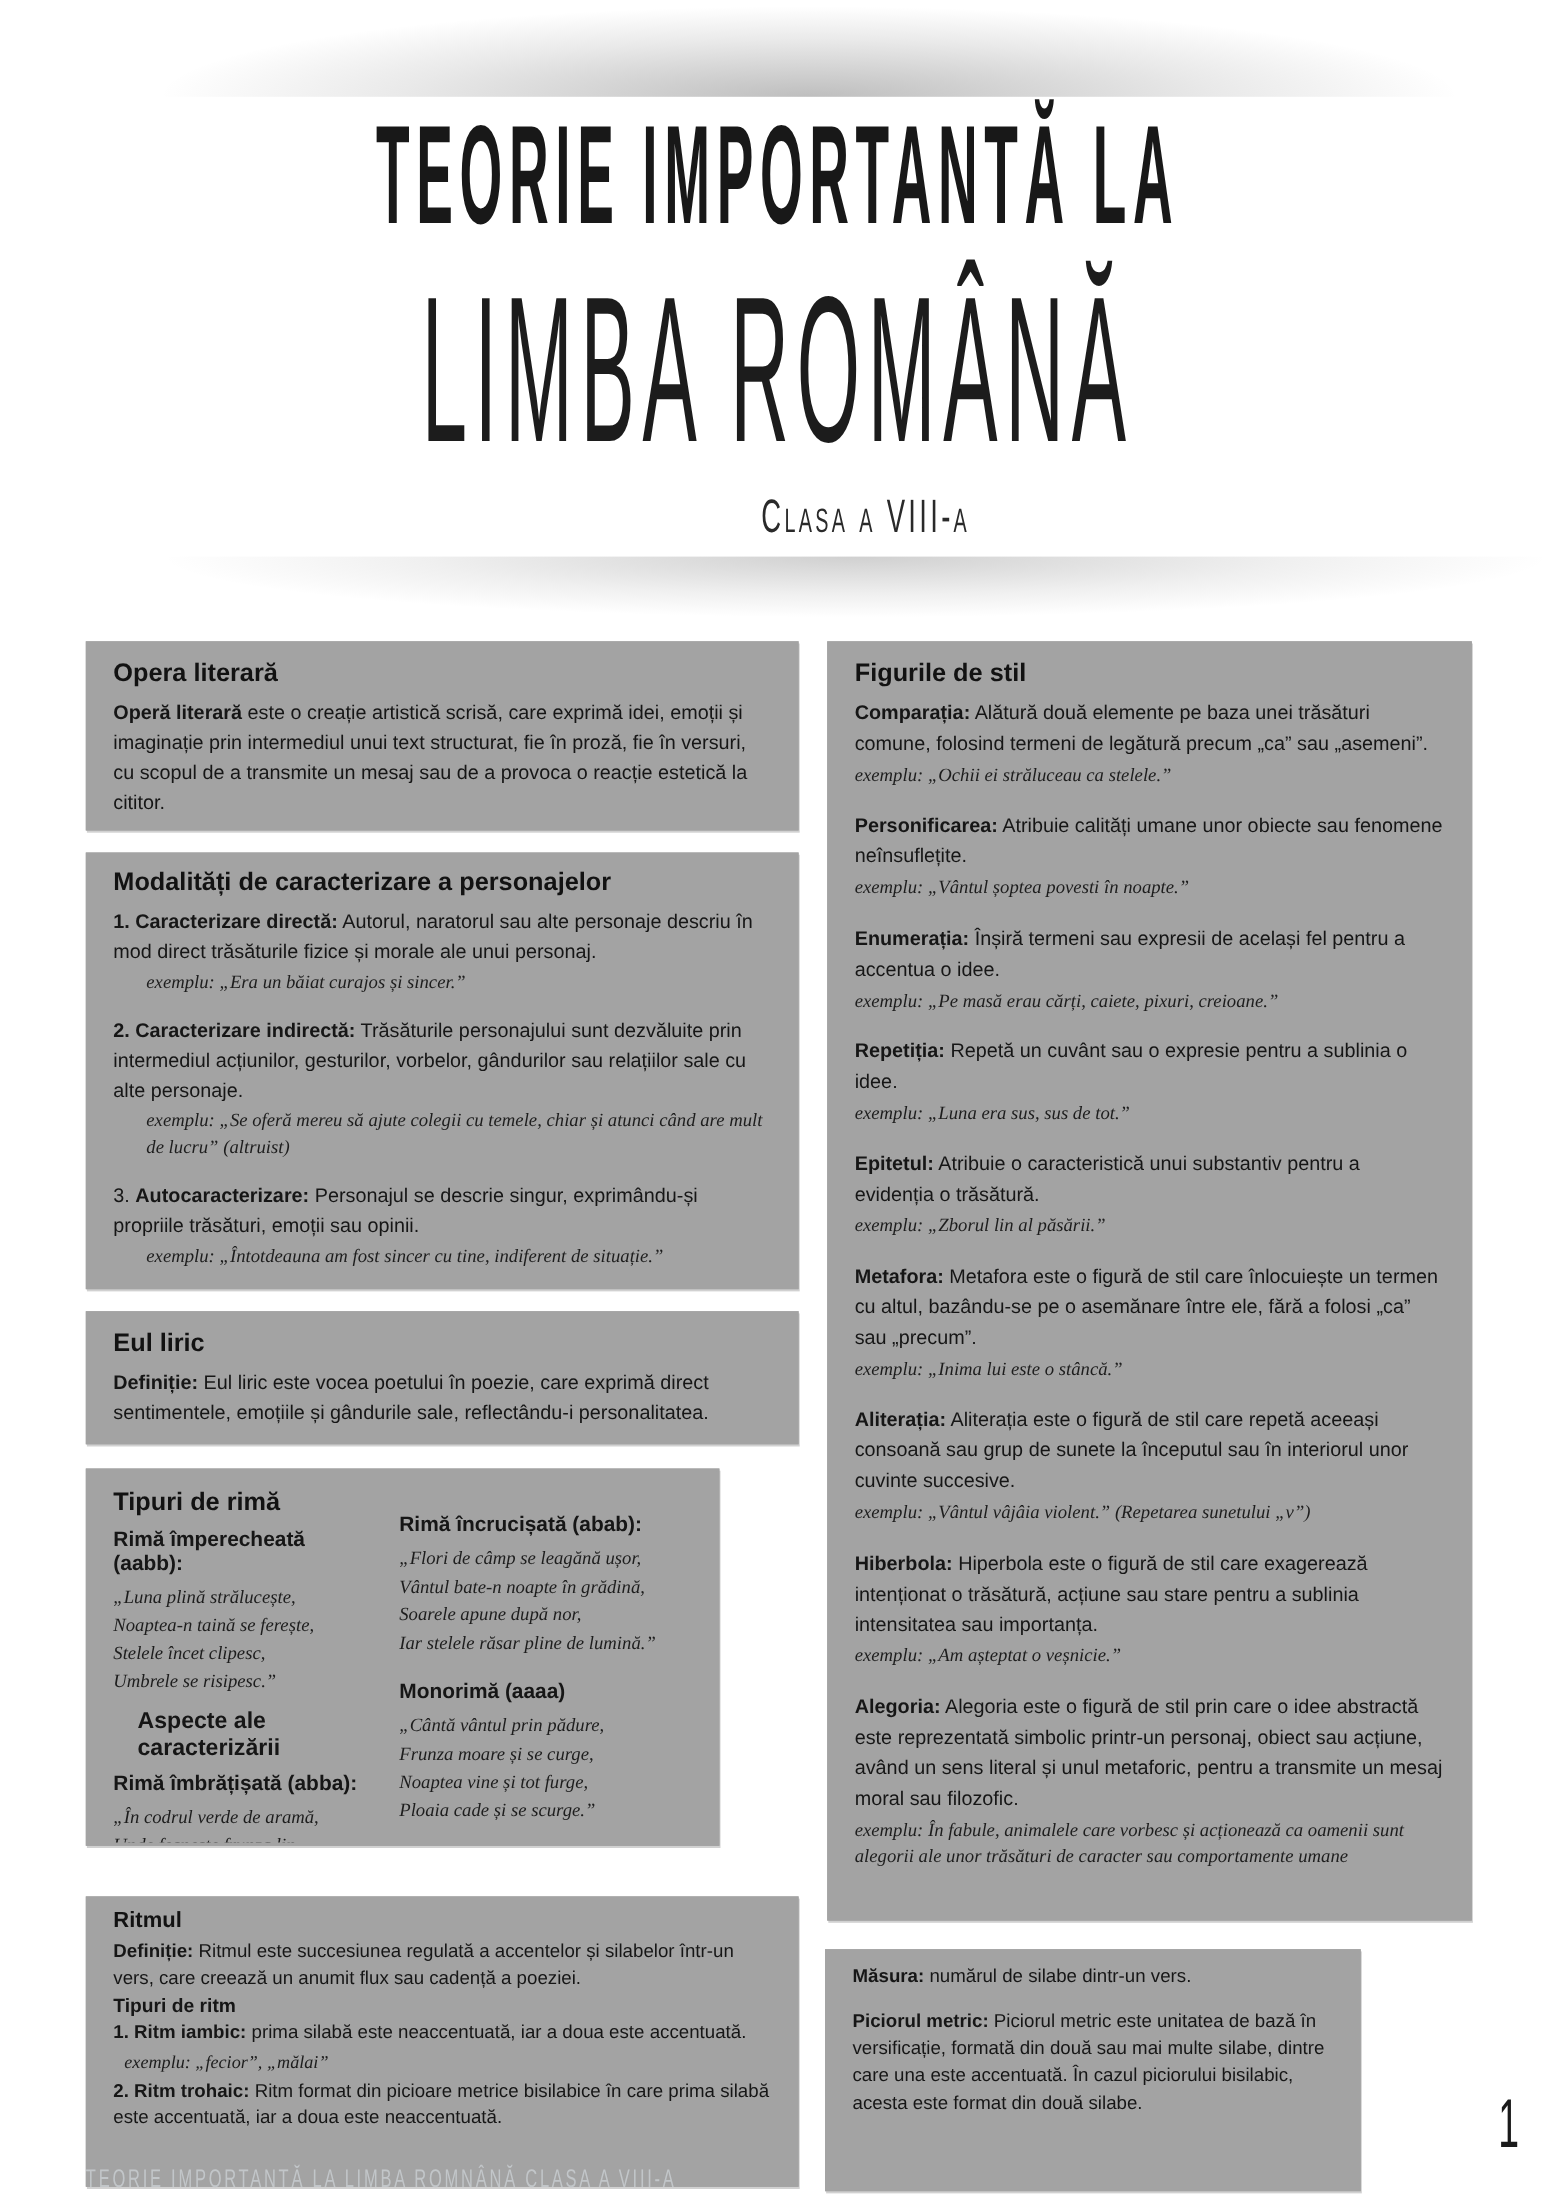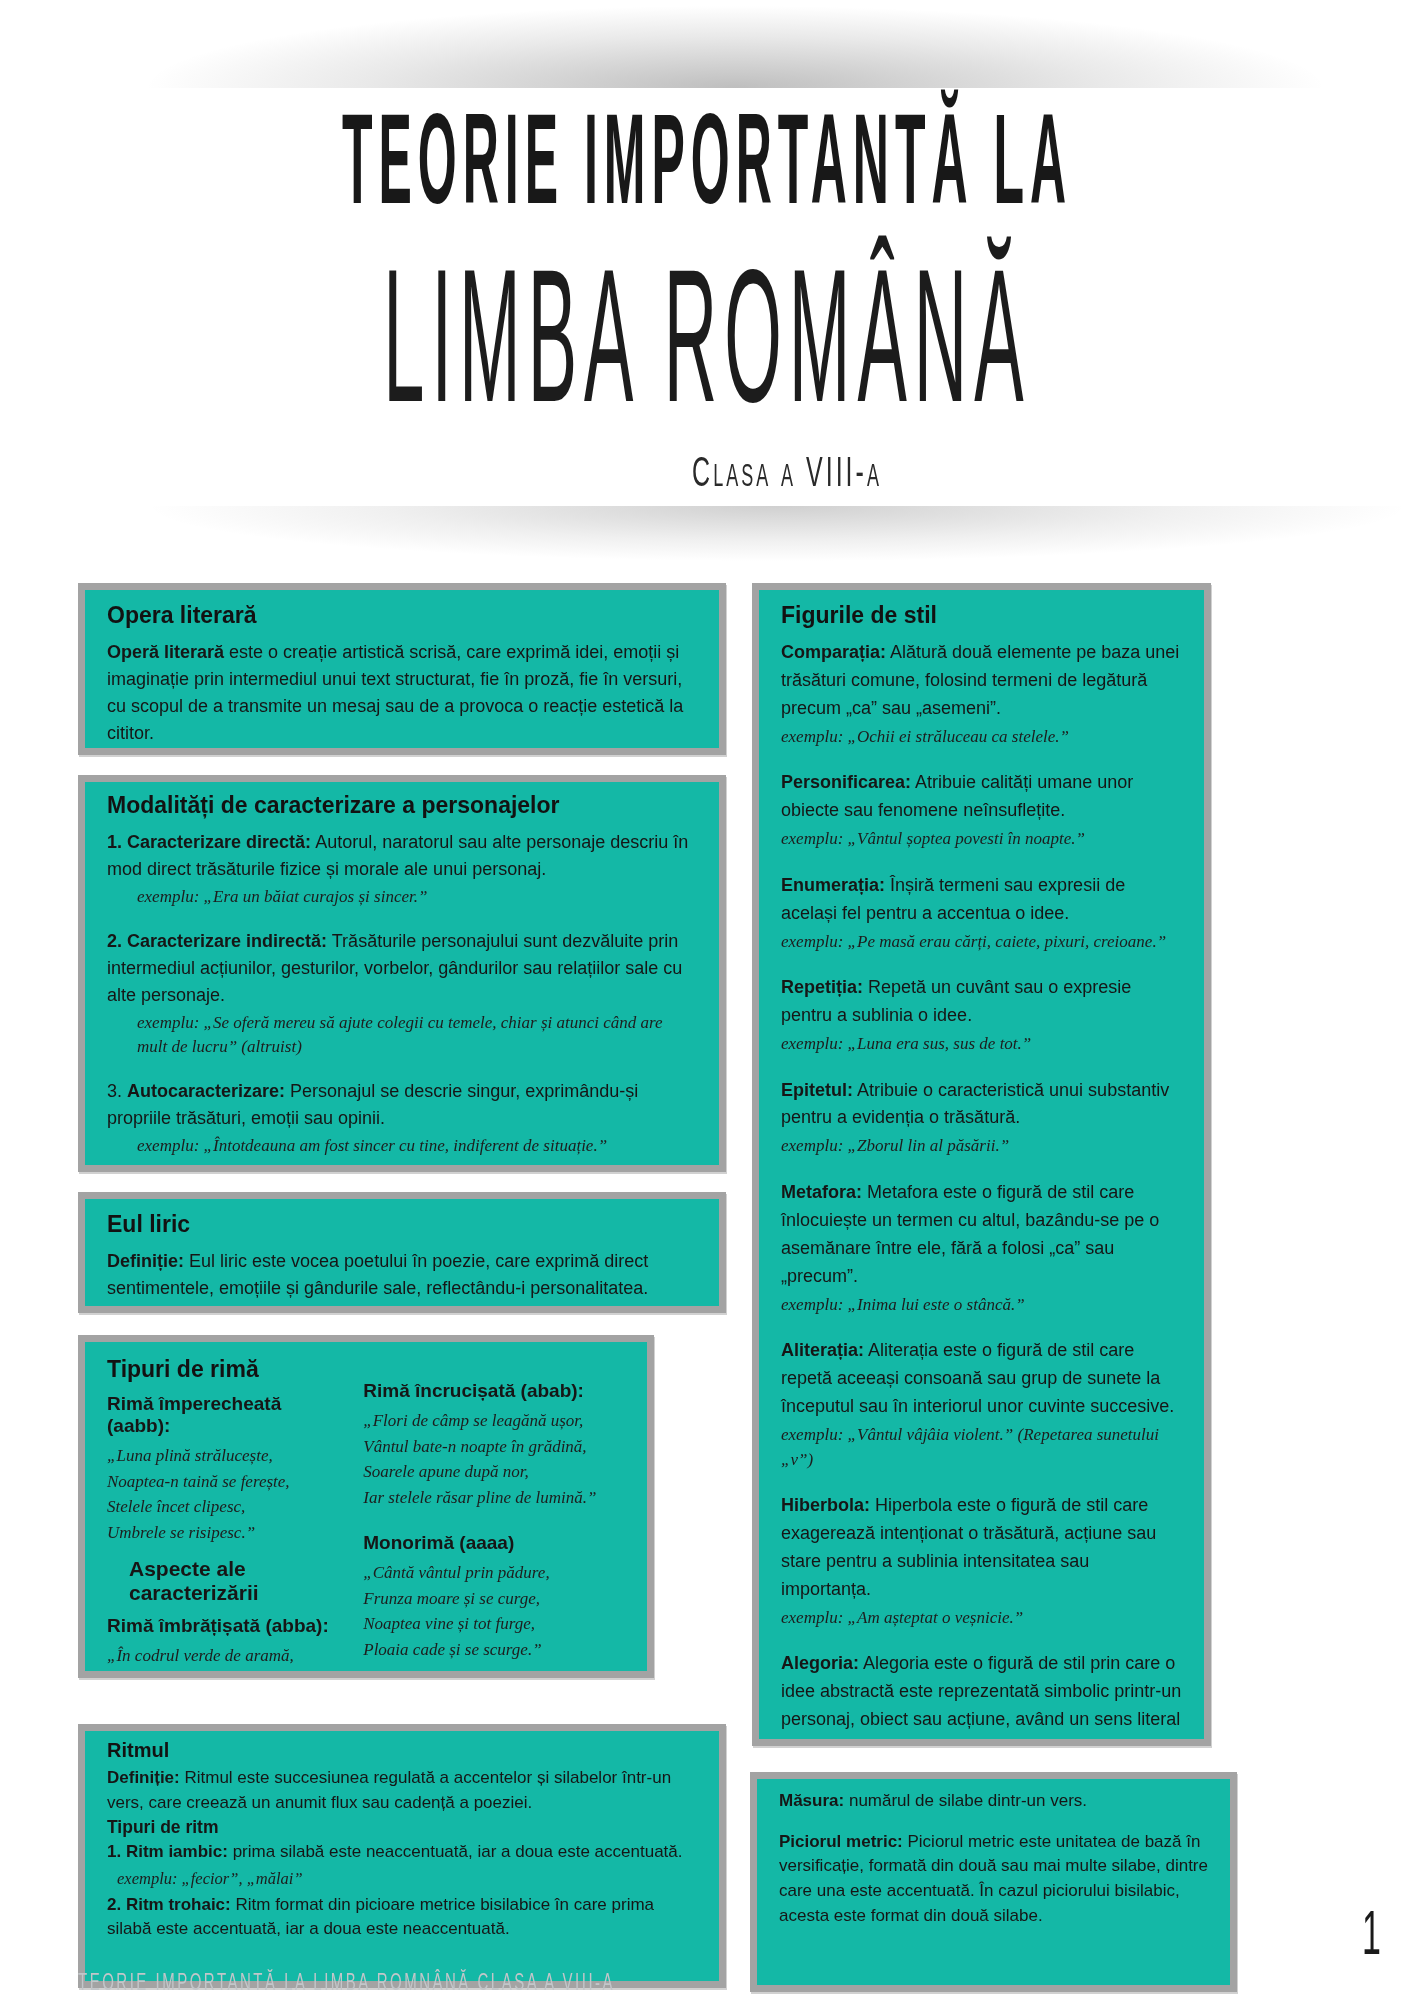--- a/index.html
+++ b/index.html
@@ -27,22 +27,22 @@
     font-size:74px; font-weight:400; letter-spacing:7px; line-height:1;
     transform:scaleY(2.55); transform-origin:50% 0; color:#1c1c1c; white-space:nowrap;
   }
   .subtitle {
     position:absolute; top:450px; left:80px; width:100%; text-align:center;
     font-size:25px; font-weight:400; letter-spacing:3px; line-height:1;
     font-variant:small-caps; transform:scaleY(1.7); transform-origin:50% 0; color:#2a2a2a;
   }
   
   .box {
-    position:absolute; background:#14b8a6; box-sizing:border-box;
-    border:7px solid #a3a3a3; box-shadow:1px 2px 0 rgba(0,0,0,0.18);
+    position:absolute; background:#a3a3a3; box-sizing:border-box;
+    border:3px solid #a3a3a3; box-shadow:1px 2px 0 rgba(0,0,0,0.18);
     padding:10px 22px 12px 22px; overflow:hidden;
   }
   .box-title { font-size:23px; font-weight:700; margin:2px 0 10px 0; color:#121212; }
   .body { font-size:18px; line-height:1.5; margin:0; }
   .body b { font-weight:700; }
   .ex {
     font-family:"Liberation Serif", serif; font-style:italic;
     font-size:17px; line-height:1.45; margin:2px 0 0 0; color:#1d1d1d;
   }
   .verse {
@@ -61,21 +61,21 @@
   .sub-title  { font-size:19px; font-weight:700; margin:10px 0 6px 0; }
   .aspecte    { font-size:21px; font-weight:700; margin:12px 0 0 0; padding-left:22px; }
   .rima-right { padding-top:16px; }
   .mono-label { margin-top:22px; }
   .box-ritm   { left:78px;  top:1724px; width:648px; height:264px; padding-top:8px; font-size:17px; }
   .box-ritm .box-title { font-size:20px; margin:0 0 4px 0; }
   .box-ritm .body { font-size:17px; line-height:1.45; }
   .box-ritm .ex { font-size:16.5px; padding-left:10px; margin:2px 0 2px 0; }
   .box-ritm .tipuri { font-weight:700; font-size:17.5px; margin:2px 0 2px 0; }
   
-  .box-figuri { left:752px; top:583px;  width:459px; height:1163px; }
+  .box-figuri { left:752px; top:583px;  width:586px; height:1163px; }
   .fig-item   { margin-bottom:20px; }
   .fig-item .body { line-height:1.55; }
   .box-masura { left:750px; top:1772px; width:487px; height:220px; padding-top:10px; }
   .box-masura .body { font-size:17px; line-height:1.45; }
   .masura-gap { height:16px; }
   
   .footer-line {
     position:absolute; left:78px; top:1970px;
     font-size:15px; letter-spacing:2.5px; line-height:1; color:#c2c6c9;
     transform:scaleY(1.55); transform-origin:0 0; white-space:nowrap; font-weight:400;

